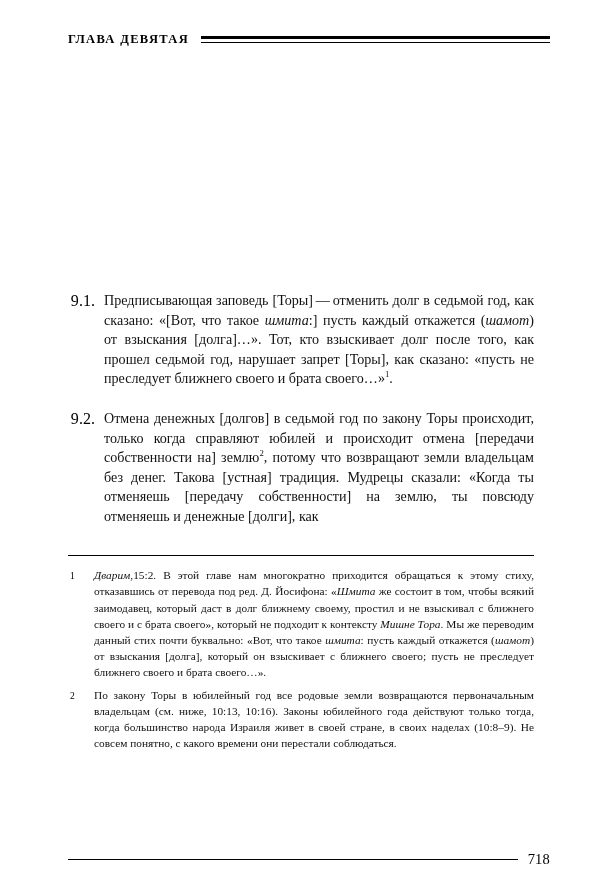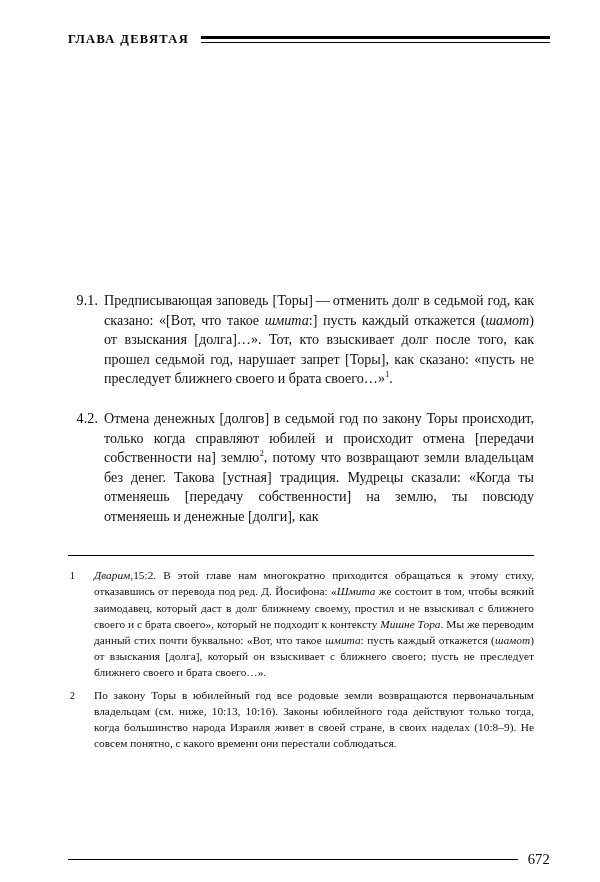--- a/index.html
+++ b/index.html
@@ -75,23 +75,23 @@
     text-align: justify;
     text-justify: inter-word;
     hyphens: manual;
   }
   .para:last-child { margin-bottom: 0; }
   .para-num {
     position: absolute;
     left: 0;
     top: 0;
     width: 30px;
-    font-size: 14px;
+    font-size: 16px;
     letter-spacing: 0.1px;
-    text-align: right;
+    text-align: center;
     color: #000;
   }
   .para-text { display: block; font-family: Liberation Serif, serif; }
   i, .it { font-style: italic; }
   sup {
     font-size: 0.62em;
     vertical-align: super;
     line-height: 0;
   }
 
@@ -165,21 +165,21 @@
   </div>
 
   <div class="body-block">
 
     <div class="para">
       <span class="para-num">9.1.</span>
       <span class="para-text">Предписывающая заповедь [Торы] — отменить долг в седьмой год, как сказано: «[Вот, что такое <i>шмита</i>:] пусть каждый откажется (<i>шамот</i>) от взыскания [долга]…». Тот, кто взыскивает долг после того, как прошел седьмой год, нарушает запрет [Торы], как сказано: «пусть не преследует ближнего своего и брата своего…»<sup>1</sup>.</span>
     </div>
 
     <div class="para">
-      <span class="para-num">4.2.</span>
+      <span class="para-num">9.2.</span>
       <span class="para-text">Отмена денежных [долгов] в седьмой год по закону Торы происходит, только когда справляют юбилей и происходит отмена [передачи собственности на] землю<sup>2</sup>, потому что возвращают земли владельцам без денег. Такова [устная] традиция. Мудрецы сказали: «Когда ты отменяешь [передачу собственности] на землю, ты повсюду отменяешь и денежные [долги], как</span>
     </div>
 
   </div>
 
   <div class="footnotes">
     <div class="fn-rule"></div>
 
     <div class="fn">
       <span class="fn-marker">1</span>
@@ -187,16 +187,16 @@
     </div>
 
     <div class="fn">
       <span class="fn-marker">2</span>
       <span class="fn-text">По закону Торы в юбилейный год все родовые земли возвращаются первоначальным владельцам (см. ниже, 10:13, 10:16). Законы юбилейного года действуют только тогда, когда большинство народа Израиля живет в своей стране, в своих наделах (10:8–9). Не совсем понятно, с какого времени они перестали соблюдаться.</span>
     </div>
   </div>
 
   <div class="folio">
     <div class="folio-rule"></div>
-    <div class="folio-num">672</div>
+    <div class="folio-num">718</div>
   </div>
 
 </div>
 
 </body></html>

